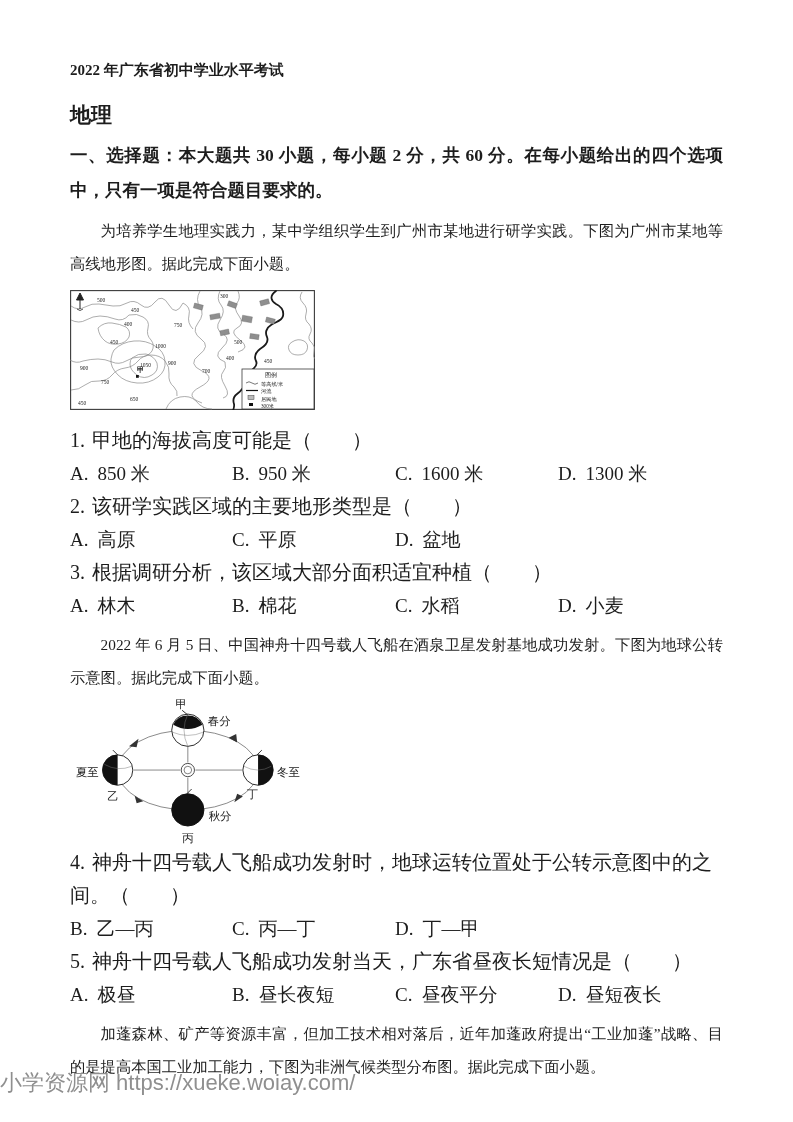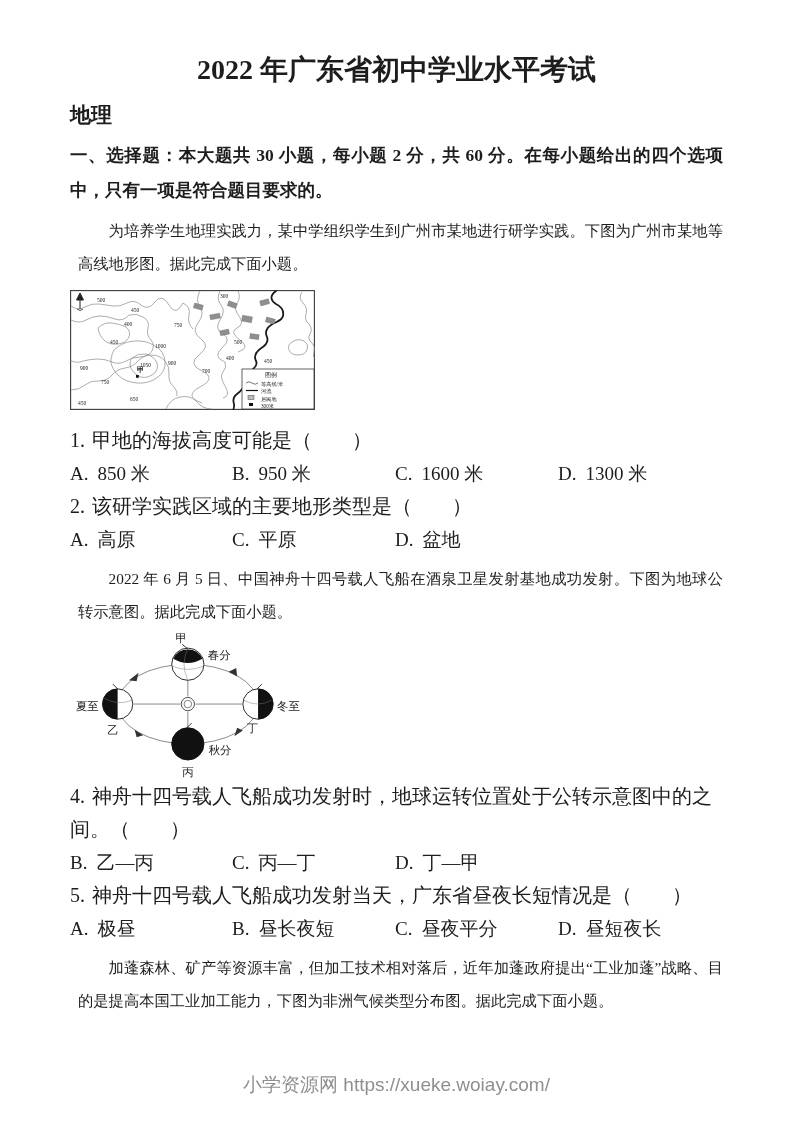--- a/index.html
+++ b/index.html
@@ -8,52 +8,51 @@
     width:793px;height:1122px;
     margin:0 auto;
     background:#ffffff;
     font-family:"Liberation Serif","DejaVu Serif",serif;
     color:#1d1d1d;
     overflow:hidden;
   }
   .content{padding:58px 70px 0 70px;}
   .doc-title{
     margin:0 0 22px 0;
-    font-size:28px;line-height:24px;
-    font-weight:bold;text-align:center;
+    font-size:15px;line-height:24px;
+    font-weight:bold;
   }
   .doc-subject{
     margin:0 0 12px 0;
     font-size:21px;line-height:22px;
     font-weight:bold;text-align:left;
   }
   .section-header{
     font-size:17.5px;line-height:35px;
     font-weight:bold;text-align:justify;
   }
   .passage{
-    margin:6px 0 0 8px;
+    margin:6px 0 0 0;
     font-size:15.3px;line-height:33px;
     text-indent:2em;text-align:justify;
   }
   .figure{margin:10px 0 14px 0;}
   .figure.orbit{margin:2px 0 0 4px;}
   .qstem{font-size:20px;line-height:33px;}
   .qnum{margin-right:7px;}
   .opts{
     display:grid;
     grid-template-columns:162px 163px 163px 1fr;
     font-size:19px;line-height:33px;
   }
   .olabel{margin-right:9px;}
   .footer{
     position:absolute;left:0;right:0;bottom:24px;
-    text-align:center;
     font-family:"Liberation Sans","DejaVu Sans",sans-serif;
-    font-size:19px;color:#8f8f8f;
+    font-size:22px;color:#8f8f8f;
   }
   svg{display:block;}
   svg text{font-family:"Liberation Serif","DejaVu Serif",serif;fill:#222;}
 </style>
 </head>
 <body>
 
 <div class="page">
   <div class="content">
 
@@ -158,20 +157,31 @@
       <div class="qstem">
         <span class="qnum">2.</span><span>该研学实践区域的主要地形类型是（　　）</span>
       </div>
       <div class="opts">
         <div><span class="olabel">A.</span><span>高原</span></div>
         <div><span class="olabel">C.</span><span>平原</span></div>
         <div><span class="olabel">D.</span><span>盆地</span></div>
       </div>
     </div>
 
+    <div>
+      <div class="qstem">
+        <span class="qnum">3.</span><span>根据调研分析，该区域大部分面积适宜种植（　　）</span>
+      </div>
+      <div class="opts">
+        <div><span class="olabel">A.</span><span>林木</span></div>
+        <div><span class="olabel">B.</span><span>棉花</span></div>
+        <div><span class="olabel">C.</span><span>水稻</span></div>
+        <div><span class="olabel">D.</span><span>小麦</span></div>
+      </div>
+    </div>
 
     <p class="passage">2022 年 6 月 5 日、中国神舟十四号载人飞船在酒泉卫星发射基地成功发射。下图为地球公转示意图。据此完成下面小题。</p>
 
     <div class="figure orbit">
       <svg width="277" height="150" viewBox="0 0 292 158" role="img">
         <ellipse cx="120" cy="78" rx="74" ry="42" fill="none" stroke="#777" stroke-width="0.9"></ellipse>
 
         <g fill="#333">
           <polygon points="58,53 68,45 66,54"></polygon>
           <polygon points="73,111 64,105 66,113"></polygon>

